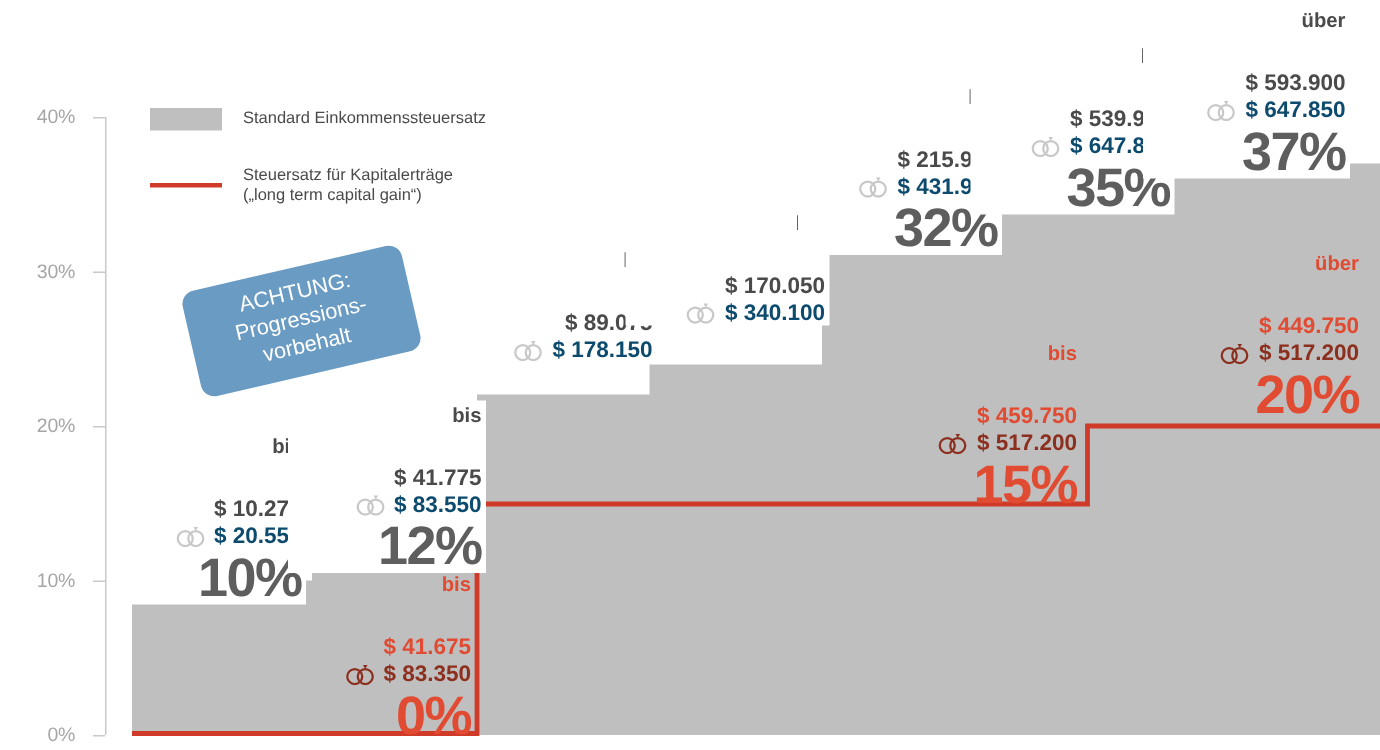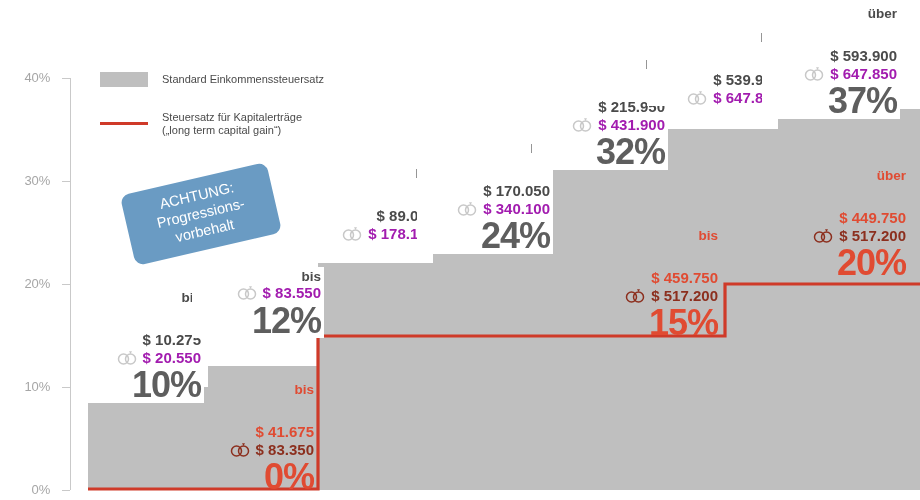--- a/index.html
+++ b/index.html
@@ -64,21 +64,21 @@
                line-height: 1.18; }
   .blk .amt2 { font-size: 15px; font-weight: bold; }
   .blk .pct  { font-size: 36px; font-weight: bold; line-height: 0.98;
                letter-spacing: -1px; margin-top: 1px; }
   .rings { flex: none; margin-right: 5px; display: block; }
 
   
   .blk.gray { background: #ffffff; padding: 2px 3px 0 4px; }
   .blk.gray .bis,
   .blk.gray .amt1 { color: #4a4a4a; }
-  .blk.gray .amt2 { color: #a21caf; }
+  .blk.gray .amt2 { color: #0c4a6e; }
   .blk.gray .pct  { color: #5e5e5e; }
 
   
   .blk.red .bis,
   .blk.red .amt1 { color: #e04b32; }
   .blk.red .amt2 { color: #8c2f1e; }
   .blk.red .pct  { color: #e04b32; }
 </style>
 </head>
 <body>
@@ -150,20 +150,21 @@
         <circle cx="14.5" cy="9" r="5" fill="none" stroke="#c8c8c8" stroke-width="1.5"></circle>
         <path d="M14.5 4 L13 1.3 L16 1.3 Z" fill="#c8c8c8"></path>
       </svg>
       <span class="amt2">$ 20.550</span>
     </div>
     <div class="pct">10%</div>
   </div>
 
   <div class="blk gray" style="left:192px; top:267px; width:132px;">
     <div class="bis">bis</div>
+    <div class="amt1">$ 41.775</div>
     <div class="row2">
       <svg class="rings" width="22" height="15" viewBox="0 0 22 15">
         <circle cx="7.5" cy="9" r="5" fill="none" stroke="#c8c8c8" stroke-width="1.5"></circle>
         <circle cx="14.5" cy="9" r="5" fill="none" stroke="#c8c8c8" stroke-width="1.5"></circle>
         <path d="M14.5 4 L13 1.3 L16 1.3 Z" fill="#c8c8c8"></path>
       </svg>
       <span class="amt2">$ 83.550</span>
     </div>
     <div class="pct">12%</div>
   </div>
@@ -185,21 +186,20 @@
     <div class="bis">bis</div>
     <div class="amt1">$ 170.050</div>
     <div class="row2">
       <svg class="rings" width="22" height="15" viewBox="0 0 22 15">
         <circle cx="7.5" cy="9" r="5" fill="none" stroke="#c8c8c8" stroke-width="1.5"></circle>
         <circle cx="14.5" cy="9" r="5" fill="none" stroke="#c8c8c8" stroke-width="1.5"></circle>
         <path d="M14.5 4 L13 1.3 L16 1.3 Z" fill="#c8c8c8"></path>
       </svg>
       <span class="amt2">$ 340.100</span>
     </div>
-    <div class="pct">24%</div>
   </div>
 
   <div class="blk gray" style="left:532px; top:55px; width:136px;">
     <div class="bis">bis</div>
     <div class="amt1">$ 215.950</div>
     <div class="row2">
       <svg class="rings" width="22" height="15" viewBox="0 0 22 15">
         <circle cx="7.5" cy="9" r="5" fill="none" stroke="#c8c8c8" stroke-width="1.5"></circle>
         <circle cx="14.5" cy="9" r="5" fill="none" stroke="#c8c8c8" stroke-width="1.5"></circle>
         <path d="M14.5 4 L13 1.3 L16 1.3 Z" fill="#c8c8c8"></path>
@@ -213,20 +213,21 @@
     <div class="bis">bis</div>
     <div class="amt1">$ 539.900</div>
     <div class="row2">
       <svg class="rings" width="22" height="15" viewBox="0 0 22 15">
         <circle cx="7.5" cy="9" r="5" fill="none" stroke="#c8c8c8" stroke-width="1.5"></circle>
         <circle cx="14.5" cy="9" r="5" fill="none" stroke="#c8c8c8" stroke-width="1.5"></circle>
         <path d="M14.5 4 L13 1.3 L16 1.3 Z" fill="#c8c8c8"></path>
       </svg>
       <span class="amt2">$ 647.850</span>
     </div>
+    <div class="pct">35%</div>
   </div>
 
   <div class="blk gray" style="left:762px; top:4px; width:138px;">
     <div class="bis">über</div>
     <div class="amt1">$ 593.900</div>
     <div class="row2">
       <svg class="rings" width="22" height="15" viewBox="0 0 22 15">
         <circle cx="7.5" cy="9" r="5" fill="none" stroke="#c8c8c8" stroke-width="1.5"></circle>
         <circle cx="14.5" cy="9" r="5" fill="none" stroke="#c8c8c8" stroke-width="1.5"></circle>
         <path d="M14.5 4 L13 1.3 L16 1.3 Z" fill="#c8c8c8"></path>

